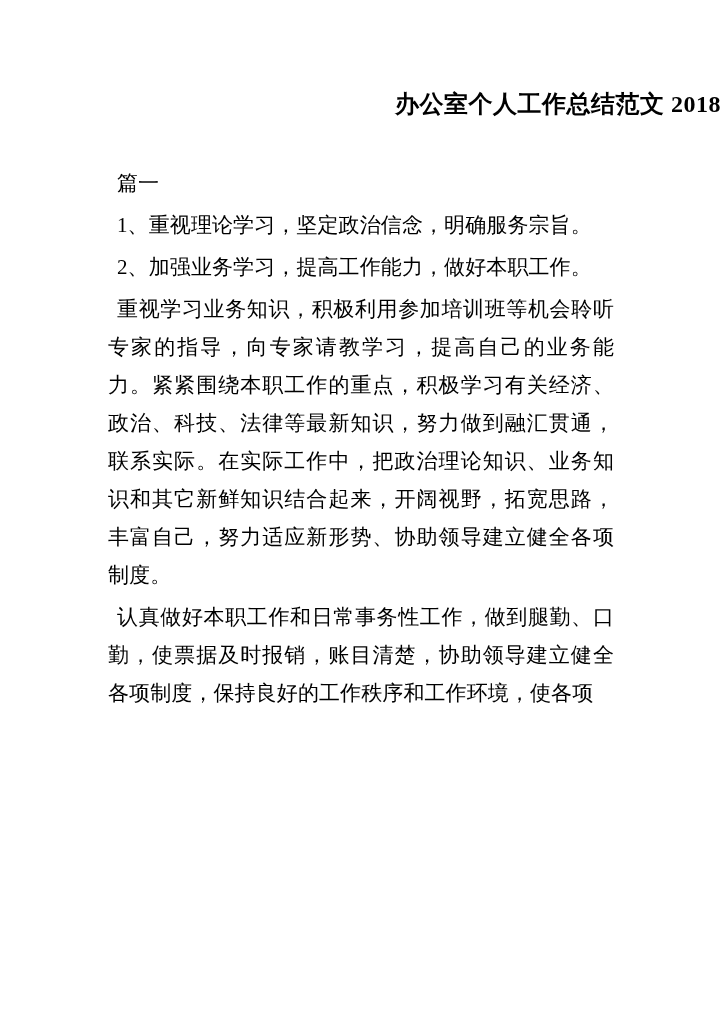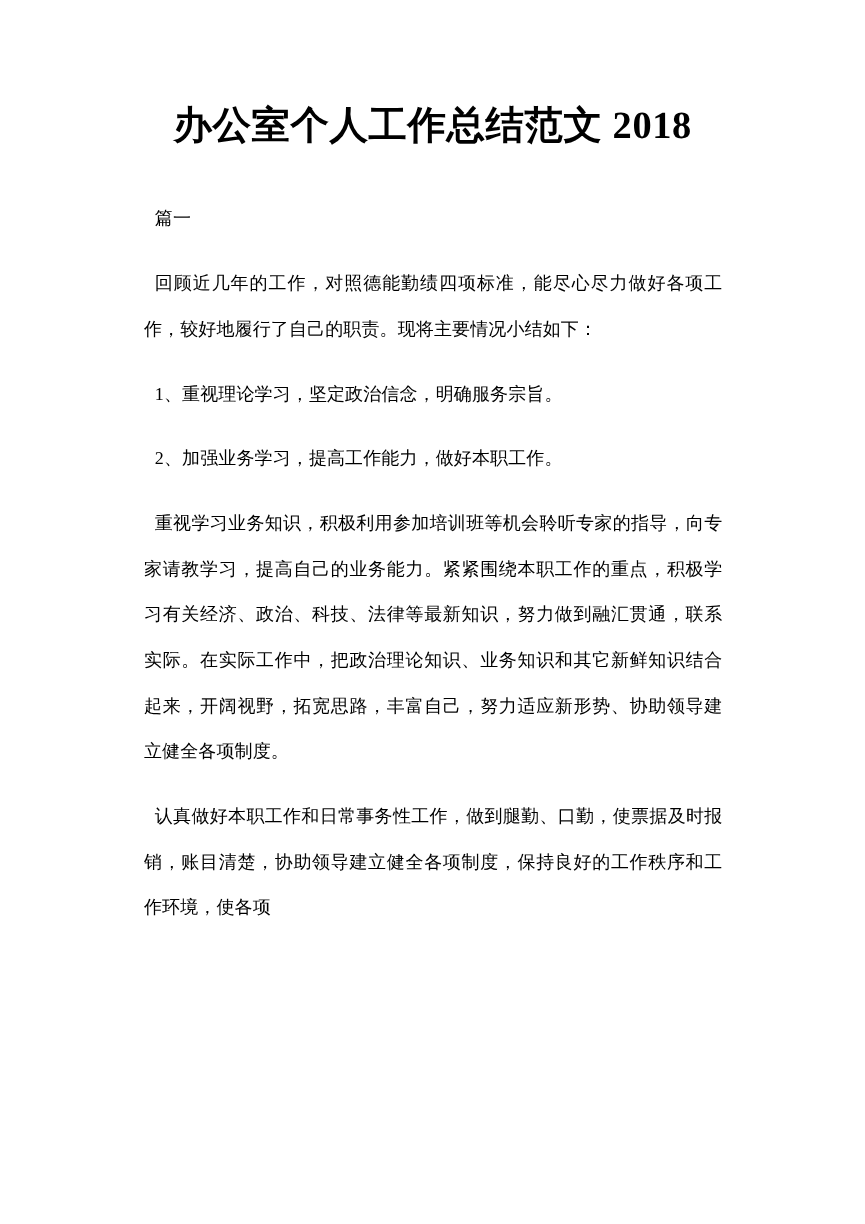--- a/index.html
+++ b/index.html
@@ -16,51 +16,50 @@
     overflow: hidden;
   }
   .doc-page {
     width: 721px;
     height: 1020px;
     position: relative;
   }
   .doc-title {
     margin: 84px 0 0 0;
     padding: 0;
-    text-align: center;
-    font-size: 32px;
+    text-align: right;
+    font-size: 24px;
     font-weight: bold;
     line-height: 40px;
     letter-spacing: 0.5px;
     white-space: nowrap;
   }
   .doc-body {
     margin: 40px 103px 0 104px; 
     width: 514px;
   }
   .doc-body p {
-    margin: 16px;
+    margin: 4px;
     padding: 0;
-    font-size: 15px;
+    font-size: 21px;
     line-height: 38px;
     text-align: justify;
     text-indent: 9px;
     letter-spacing: 0.1px;
     word-break: break-all;
   }
 </style>
 </head>
 <body>
 
 <div class="doc-page">
 
   <h1 class="doc-title">办公室个人工作总结范文 2018</h1>
 
   <div class="doc-body">
     <p>篇一</p>
-    <p>回顾近几年的工作，对照德能勤绩四项标准，能尽心尽力做好各项工作，较好地履行了自己的职责。现将主要情况小结如下：</p>
     <p>1、重视理论学习，坚定政治信念，明确服务宗旨。</p>
     <p>2、加强业务学习，提高工作能力，做好本职工作。</p>
     <p>重视学习业务知识，积极利用参加培训班等机会聆听专家的指导，向专家请教学习，提高自己的业务能力。紧紧围绕本职工作的重点，积极学习有关经济、政治、科技、法律等最新知识，努力做到融汇贯通，联系实际。在实际工作中，把政治理论知识、业务知识和其它新鲜知识结合起来，开阔视野，拓宽思路，丰富自己，努力适应新形势、协助领导建立健全各项制度。</p>
     <p>认真做好本职工作和日常事务性工作，做到腿勤、口勤，使票据及时报销，账目清楚，协助领导建立健全各项制度，保持良好的工作秩序和工作环境，使各项</p>
   </div>
 
 </div>
 
 </body></html>

